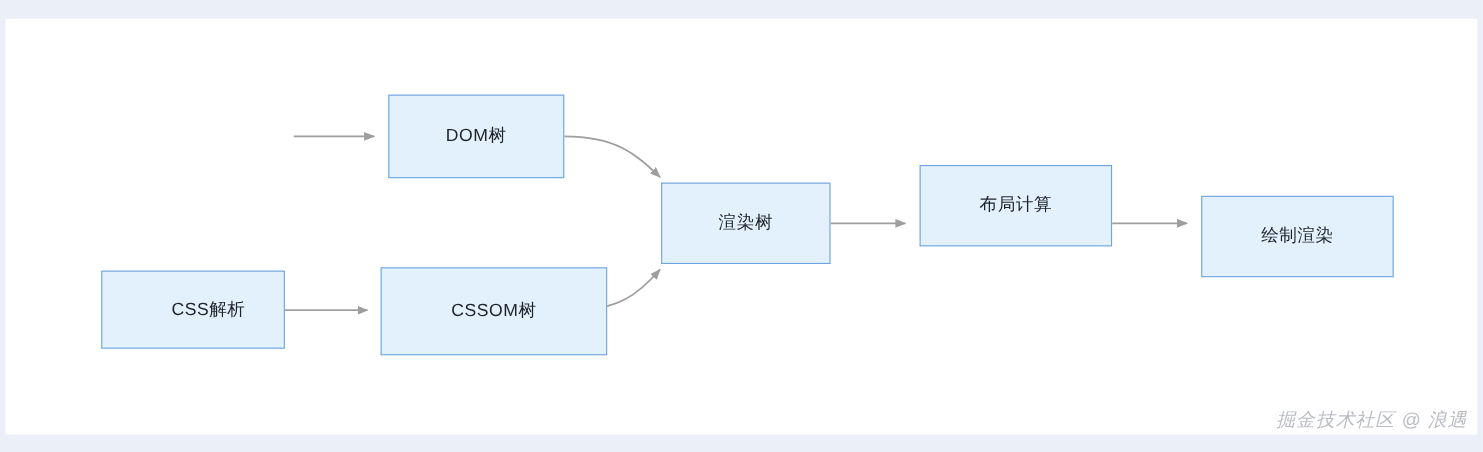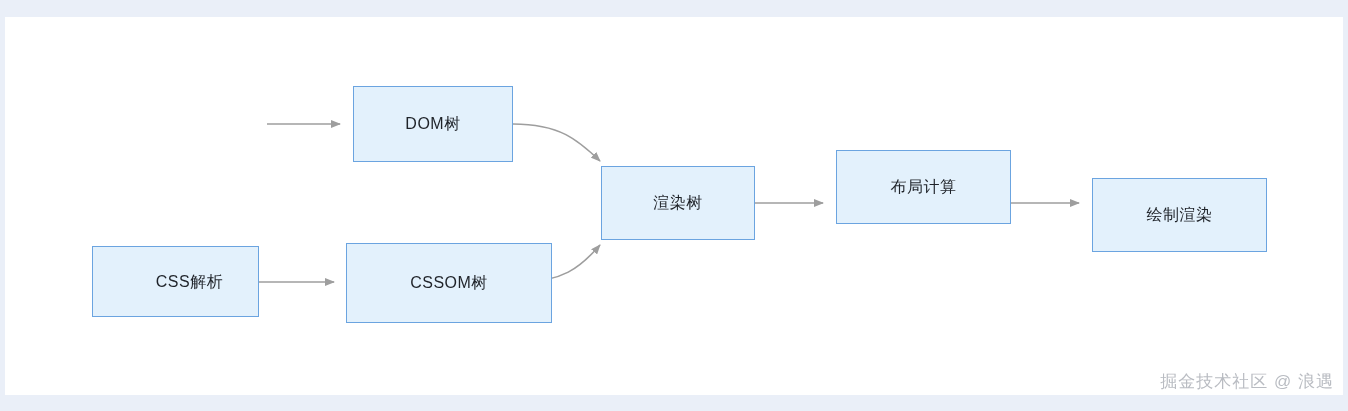--- a/index.html
+++ b/index.html
@@ -59,20 +59,21 @@
   }
 
   .watermark {
     position: absolute;
     right: 14px;
     bottom: 18px;
     font-size: 17px;
     color: #b9bcc2;
     letter-spacing: 1px;
     white-space: nowrap;
+    font-style: italic;
   }
 </style>
 </head>
 <body>
 
 <div id="diagram">
 
   <div id="canvas"></div>
 
   <svg class="edge-layer" width="1348" height="411" viewBox="0 0 1348 411">

